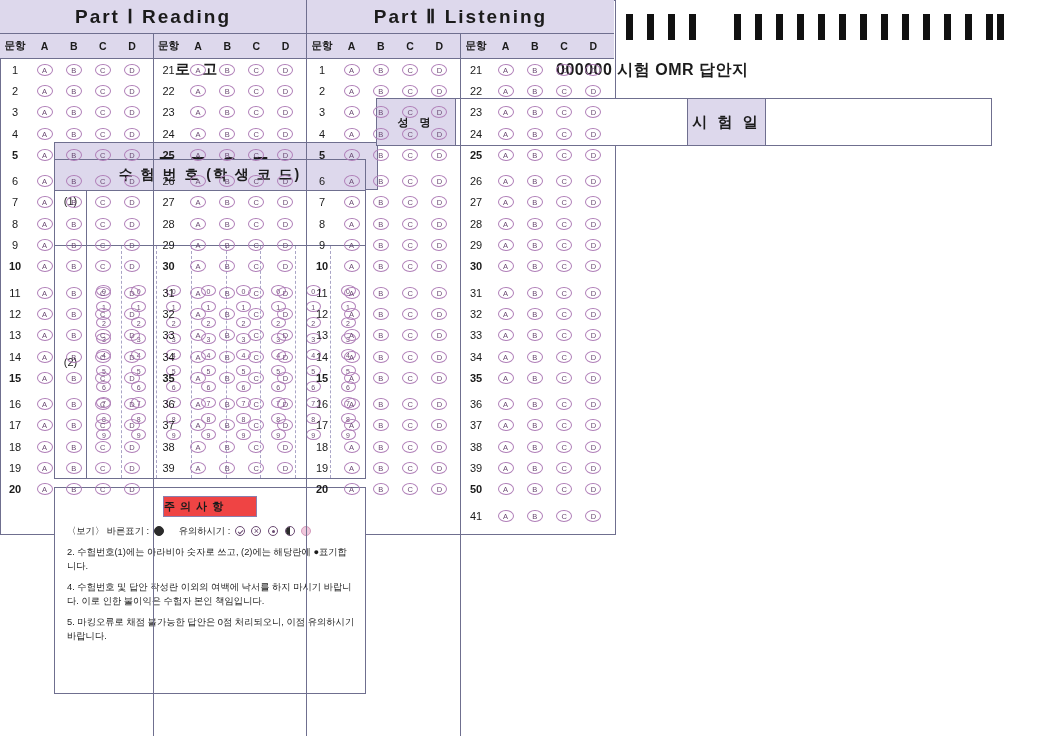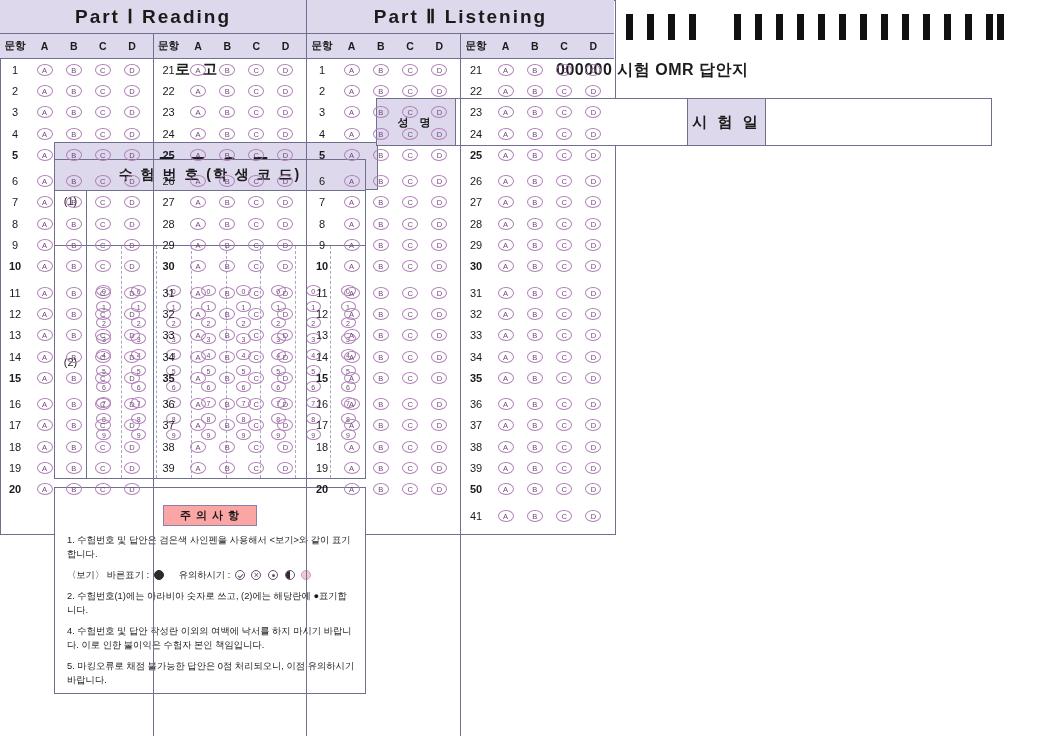--- a/index.html
+++ b/index.html
@@ -163,24 +163,24 @@
   #notice-box {
     left: 54px;
     top: 487px;
     width: 312px;
     height: 207px;
     padding: 8px 10px;
     box-sizing: border-box;
   }
   #notice-title {
     width: 92px;
-    margin: 9px auto 7px auto;
-    background: #fca5a5;
+    margin: 0 auto 7px auto;
+    background: #ef4444;
     border: 1px solid #8a7fae;
-    text-align: center;
+    text-align: left;
     font-size: 11px;
     font-weight: bold;
     padding: 2px 0;
     letter-spacing: 1px;
   }
   .notice-item {
     font-size: 9.3px;
     line-height: 14px;
     margin-bottom: 7px;
     padding-left: 2px;
@@ -513,23 +513,20 @@
             <div class="bub">8</div>
             <div class="bub">9</div>
           </div>
         </div>
     </div>
   </div>
 
   <div class="box" id="notice-box">
     <div id="notice-title">주 의 사 항</div>
     <div class="notice-item">
-      <span>1. 수험번호 및 답안은 검은색 사인펜을 사용해서 &lt;보기&gt;와 같이 표기합니다.</span>
-    </div>
-    <div class="notice-item">
       <span>〈보기〉 바른표기 : </span>
       <span class="ms full"></span>
       &nbsp;&nbsp;&nbsp;
       <span>유의하시기 : </span>
       <span class="mark-samples">
         <span class="ms check"></span>
         <span class="ms cross"></span>
         <span class="ms dot"></span>
         <span class="ms half"></span>
         <span class="ms pink"></span>

